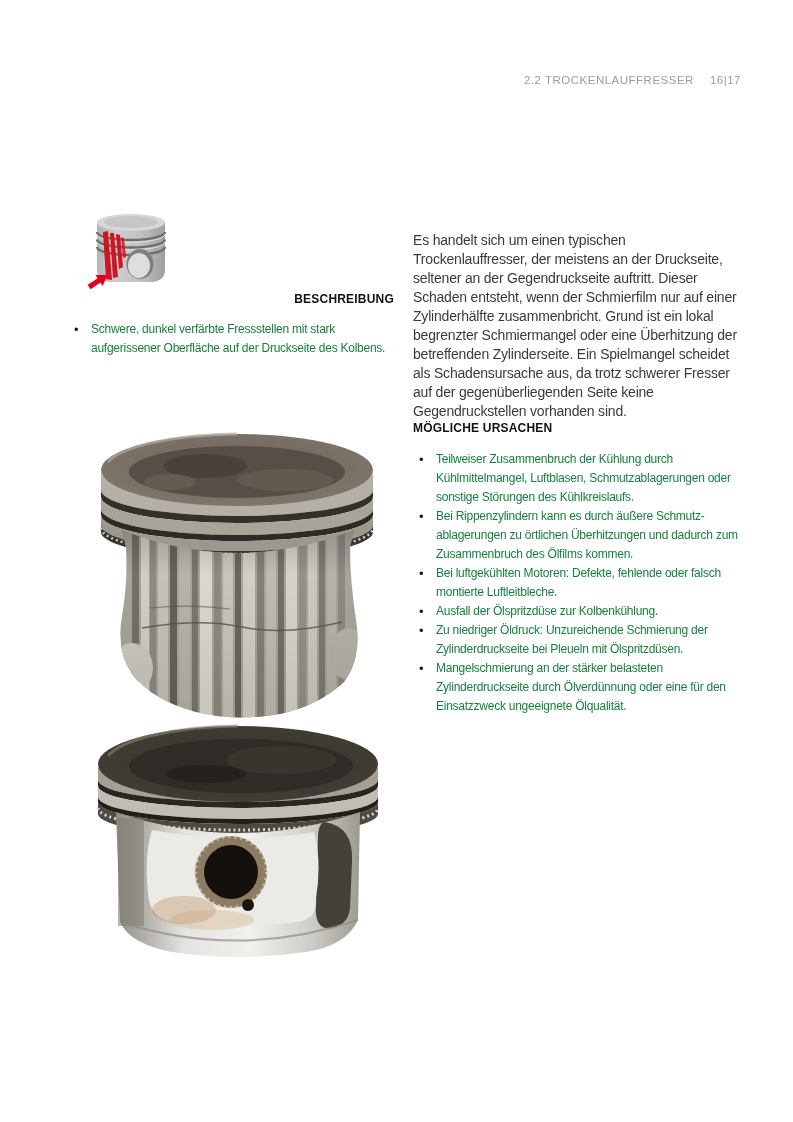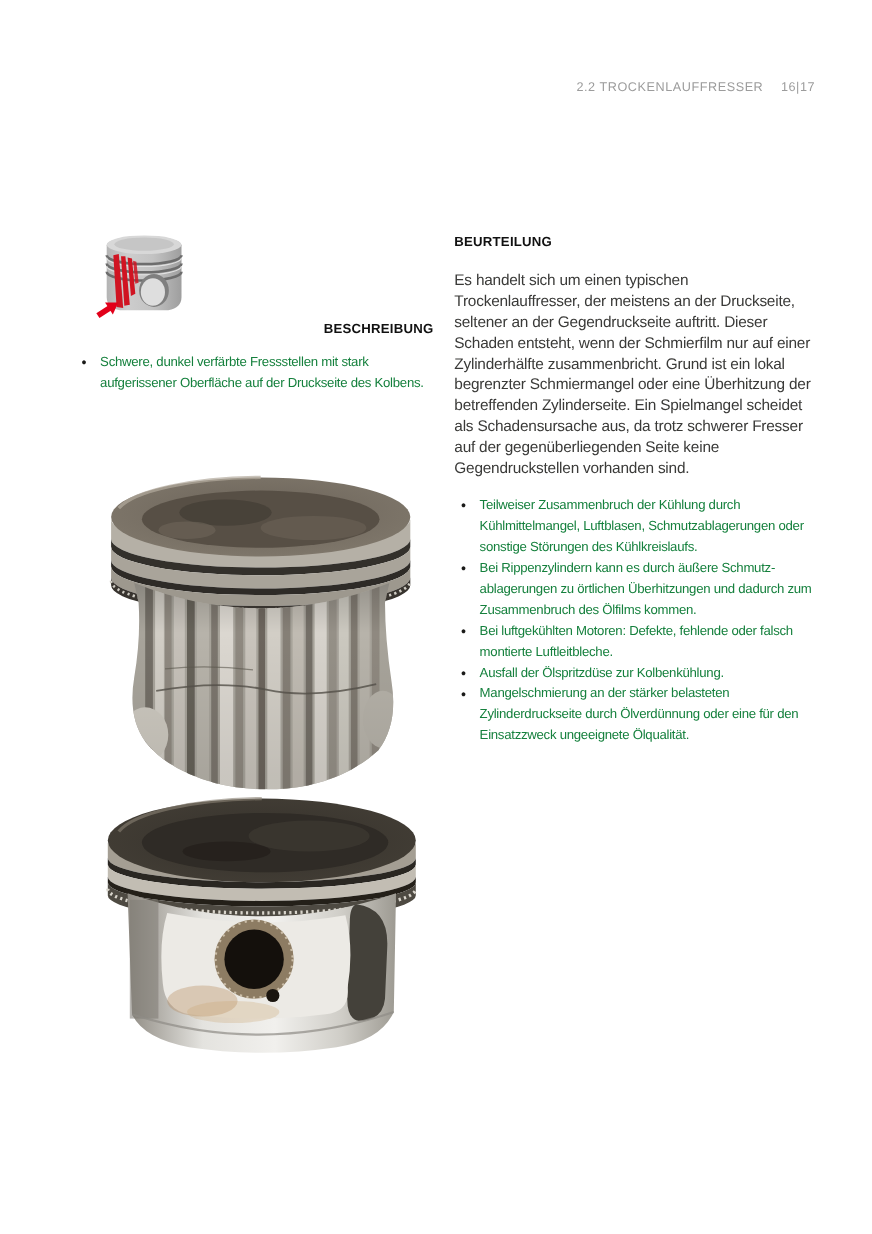--- a/index.html
+++ b/index.html
@@ -87,28 +87,29 @@
     </div>
 
     <h2 class="sec h-beschreibung">BESCHREIBUNG</h2>
 
     <ul class="blist left">
       <li><span>Schwere, dunkel verfärbte Fressstellen mit stark aufgerissener Oberfläche auf der Druckseite des Kolbens.</span></li>
     </ul>
   </div>
 
   <div class="col-right">
-    <h2 class="sec">BEURTEILUNG</h2>
     <p class="bodytext">Es handelt sich um einen typischen Trockenlauffresser, der meistens an der Druckseite, seltener an der Gegendruckseite auftritt. Dieser Schaden entsteht, wenn der Schmierfilm nur auf einer Zylinderhälfte zusammenbricht. Grund ist ein lokal begrenzter Schmiermangel oder eine Überhitzung der betreffenden Zylinderseite. Ein Spielmangel scheidet als Schadensursache aus, da trotz schwerer Fresser auf der gegenüberliegenden Seite keine Gegendruckstellen vorhanden sind.</p>
 
+    <h2 class="sec h-ursachen">MÖGLICHE URSACHEN</h2>
     <ul class="blist right">
       <li><span>Teilweiser Zusammenbruch der Kühlung durch Kühlmittelmangel, Luftblasen, Schmutzablagerungen oder sonstige Störungen des Kühlkreislaufs.</span></li>
       <li><span>Bei Rippenzylindern kann es durch äußere Schmutz­ablagerungen zu örtlichen Überhitzungen und dadurch zum Zusammenbruch des Ölfilms kommen.</span></li>
       <li><span>Bei luftgekühlten Motoren: Defekte, fehlende oder falsch montierte Luftleitbleche.</span></li>
       <li><span>Ausfall der Ölspritzdüse zur Kolbenkühlung.</span></li>
+      <li><span>Zu niedriger Öldruck: Unzureichende Schmierung der Zylinderdruckseite bei Pleueln mit Ölspritzdüsen.</span></li>
       <li><span>Mangelschmierung an der stärker belasteten Zylinderdruckseite durch Ölverdünnung oder eine für den Einsatzzweck ungeeignete Ölqualität.</span></li>
     </ul>
   </div>
 
   <figure class="photo-1">
     <svg width="314" height="292" viewBox="0 0 314 292">
       <defs>
         <radialGradient id="crown1" cx="0.5" cy="0.45" r="0.75">
           <stop offset="0" stop-color="#6a6258"></stop>
             <stop offset="0.7" stop-color="#7d7569"></stop>

